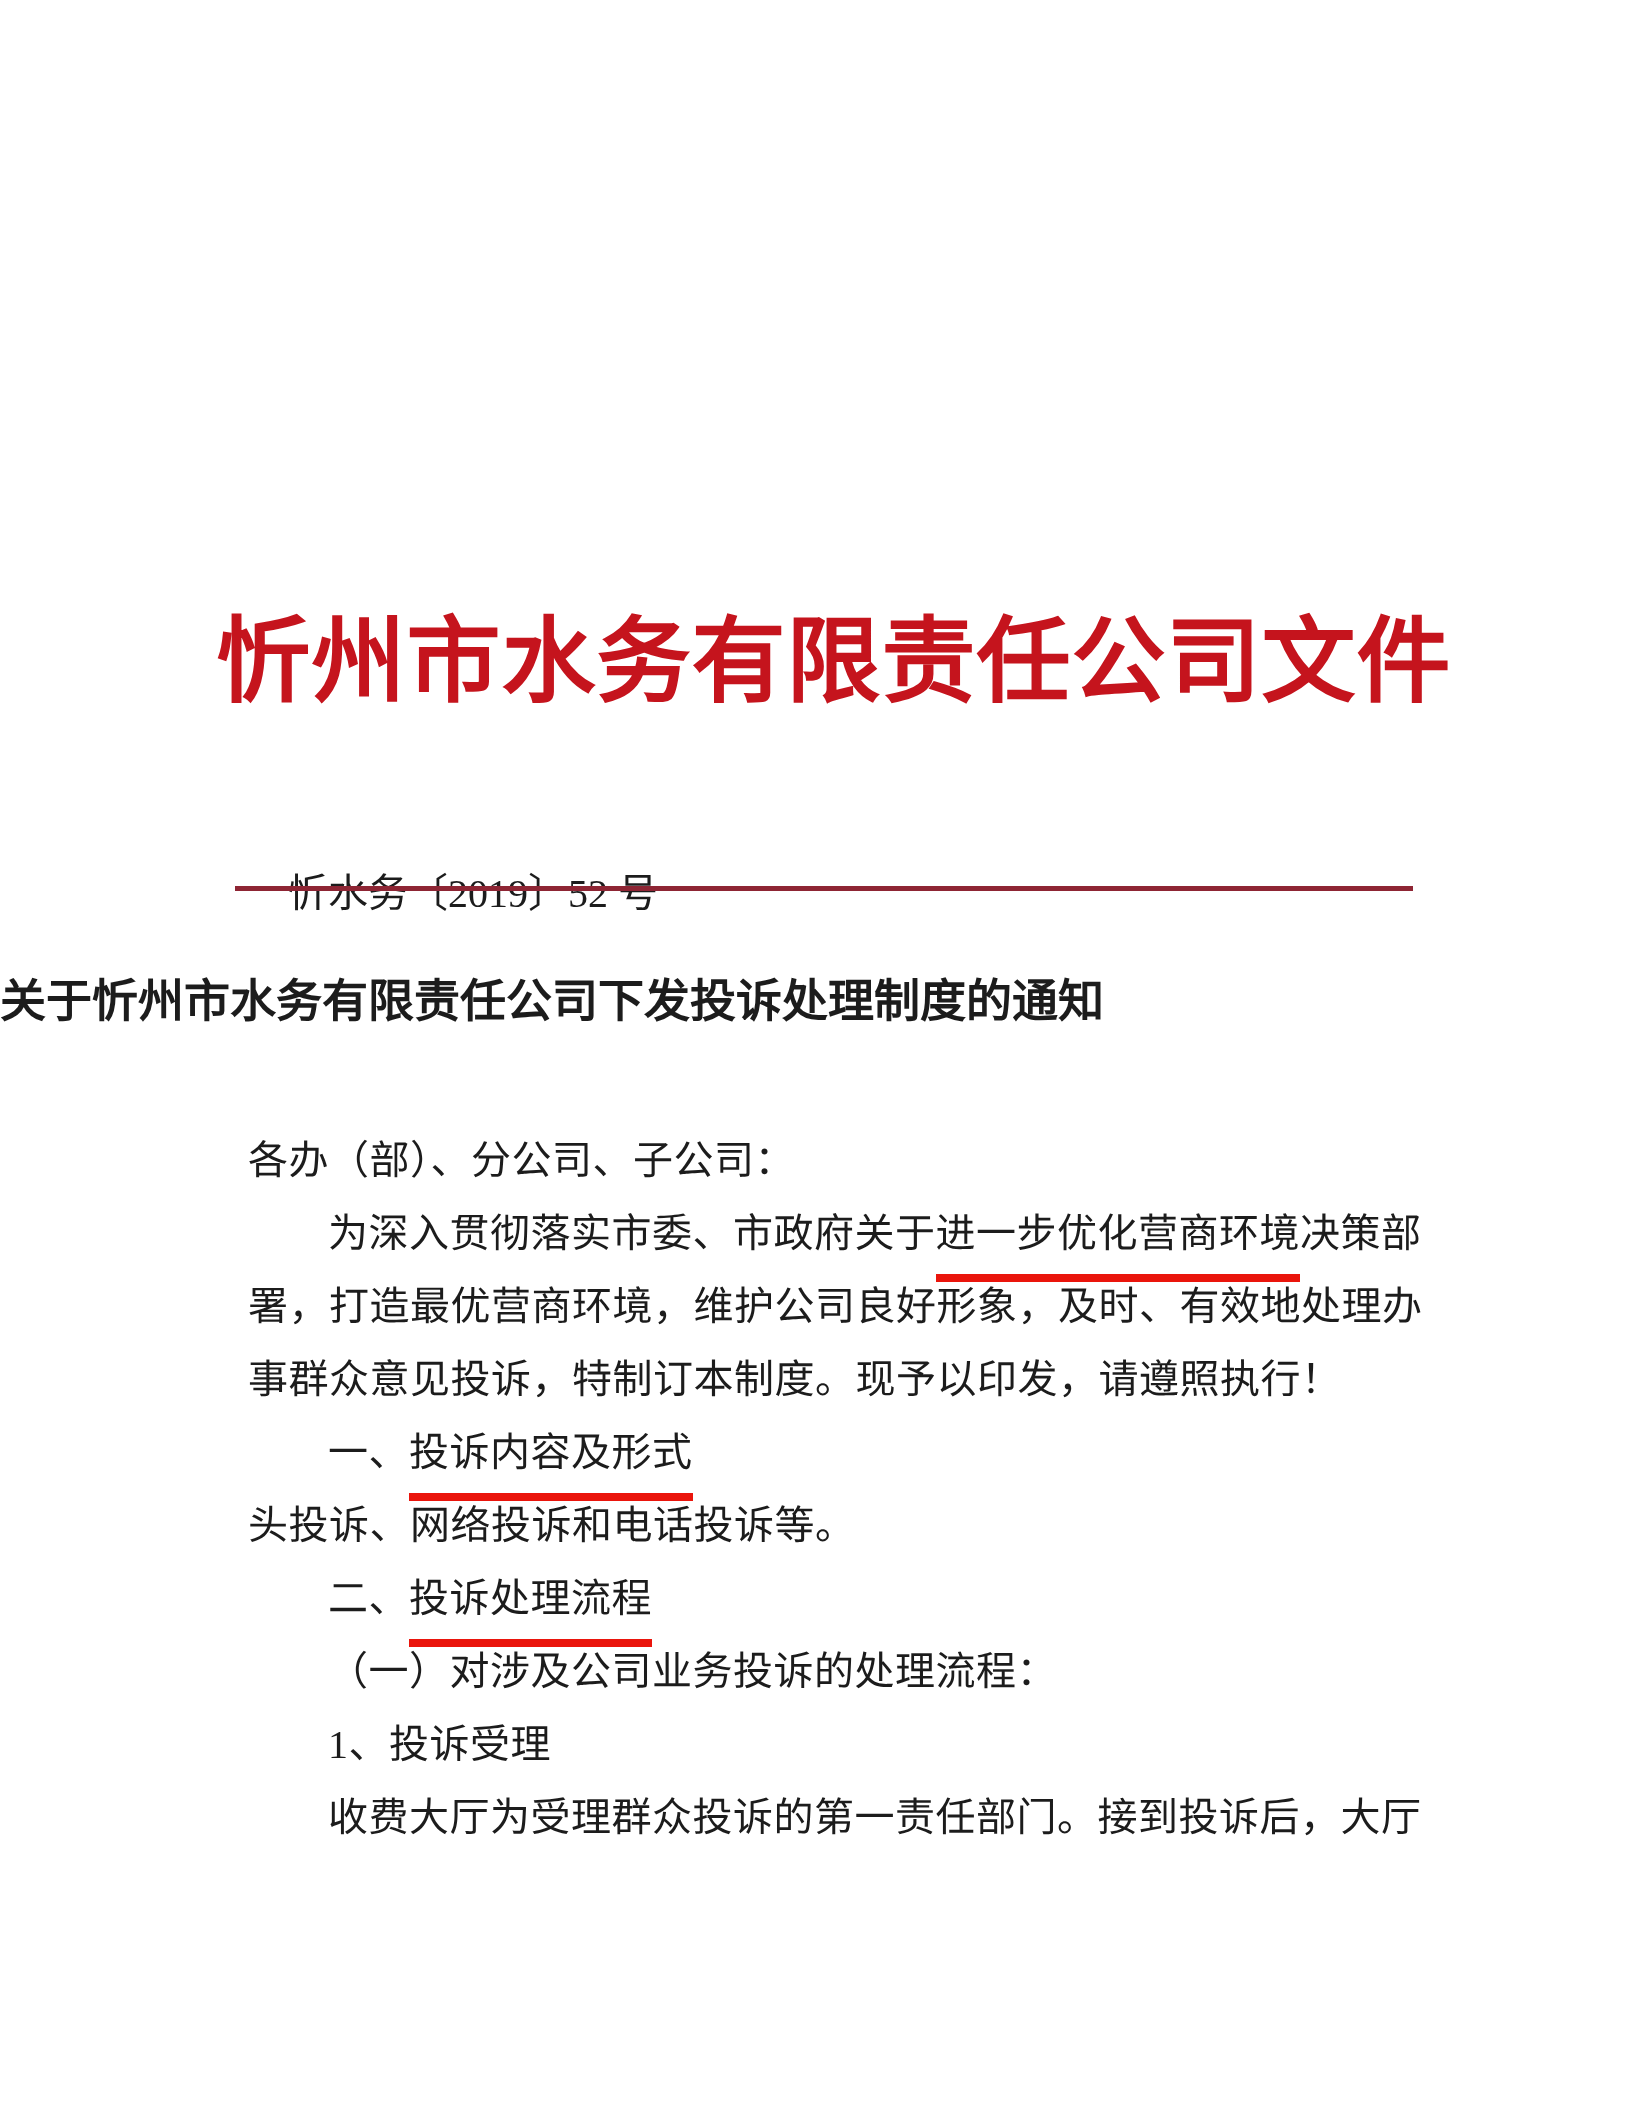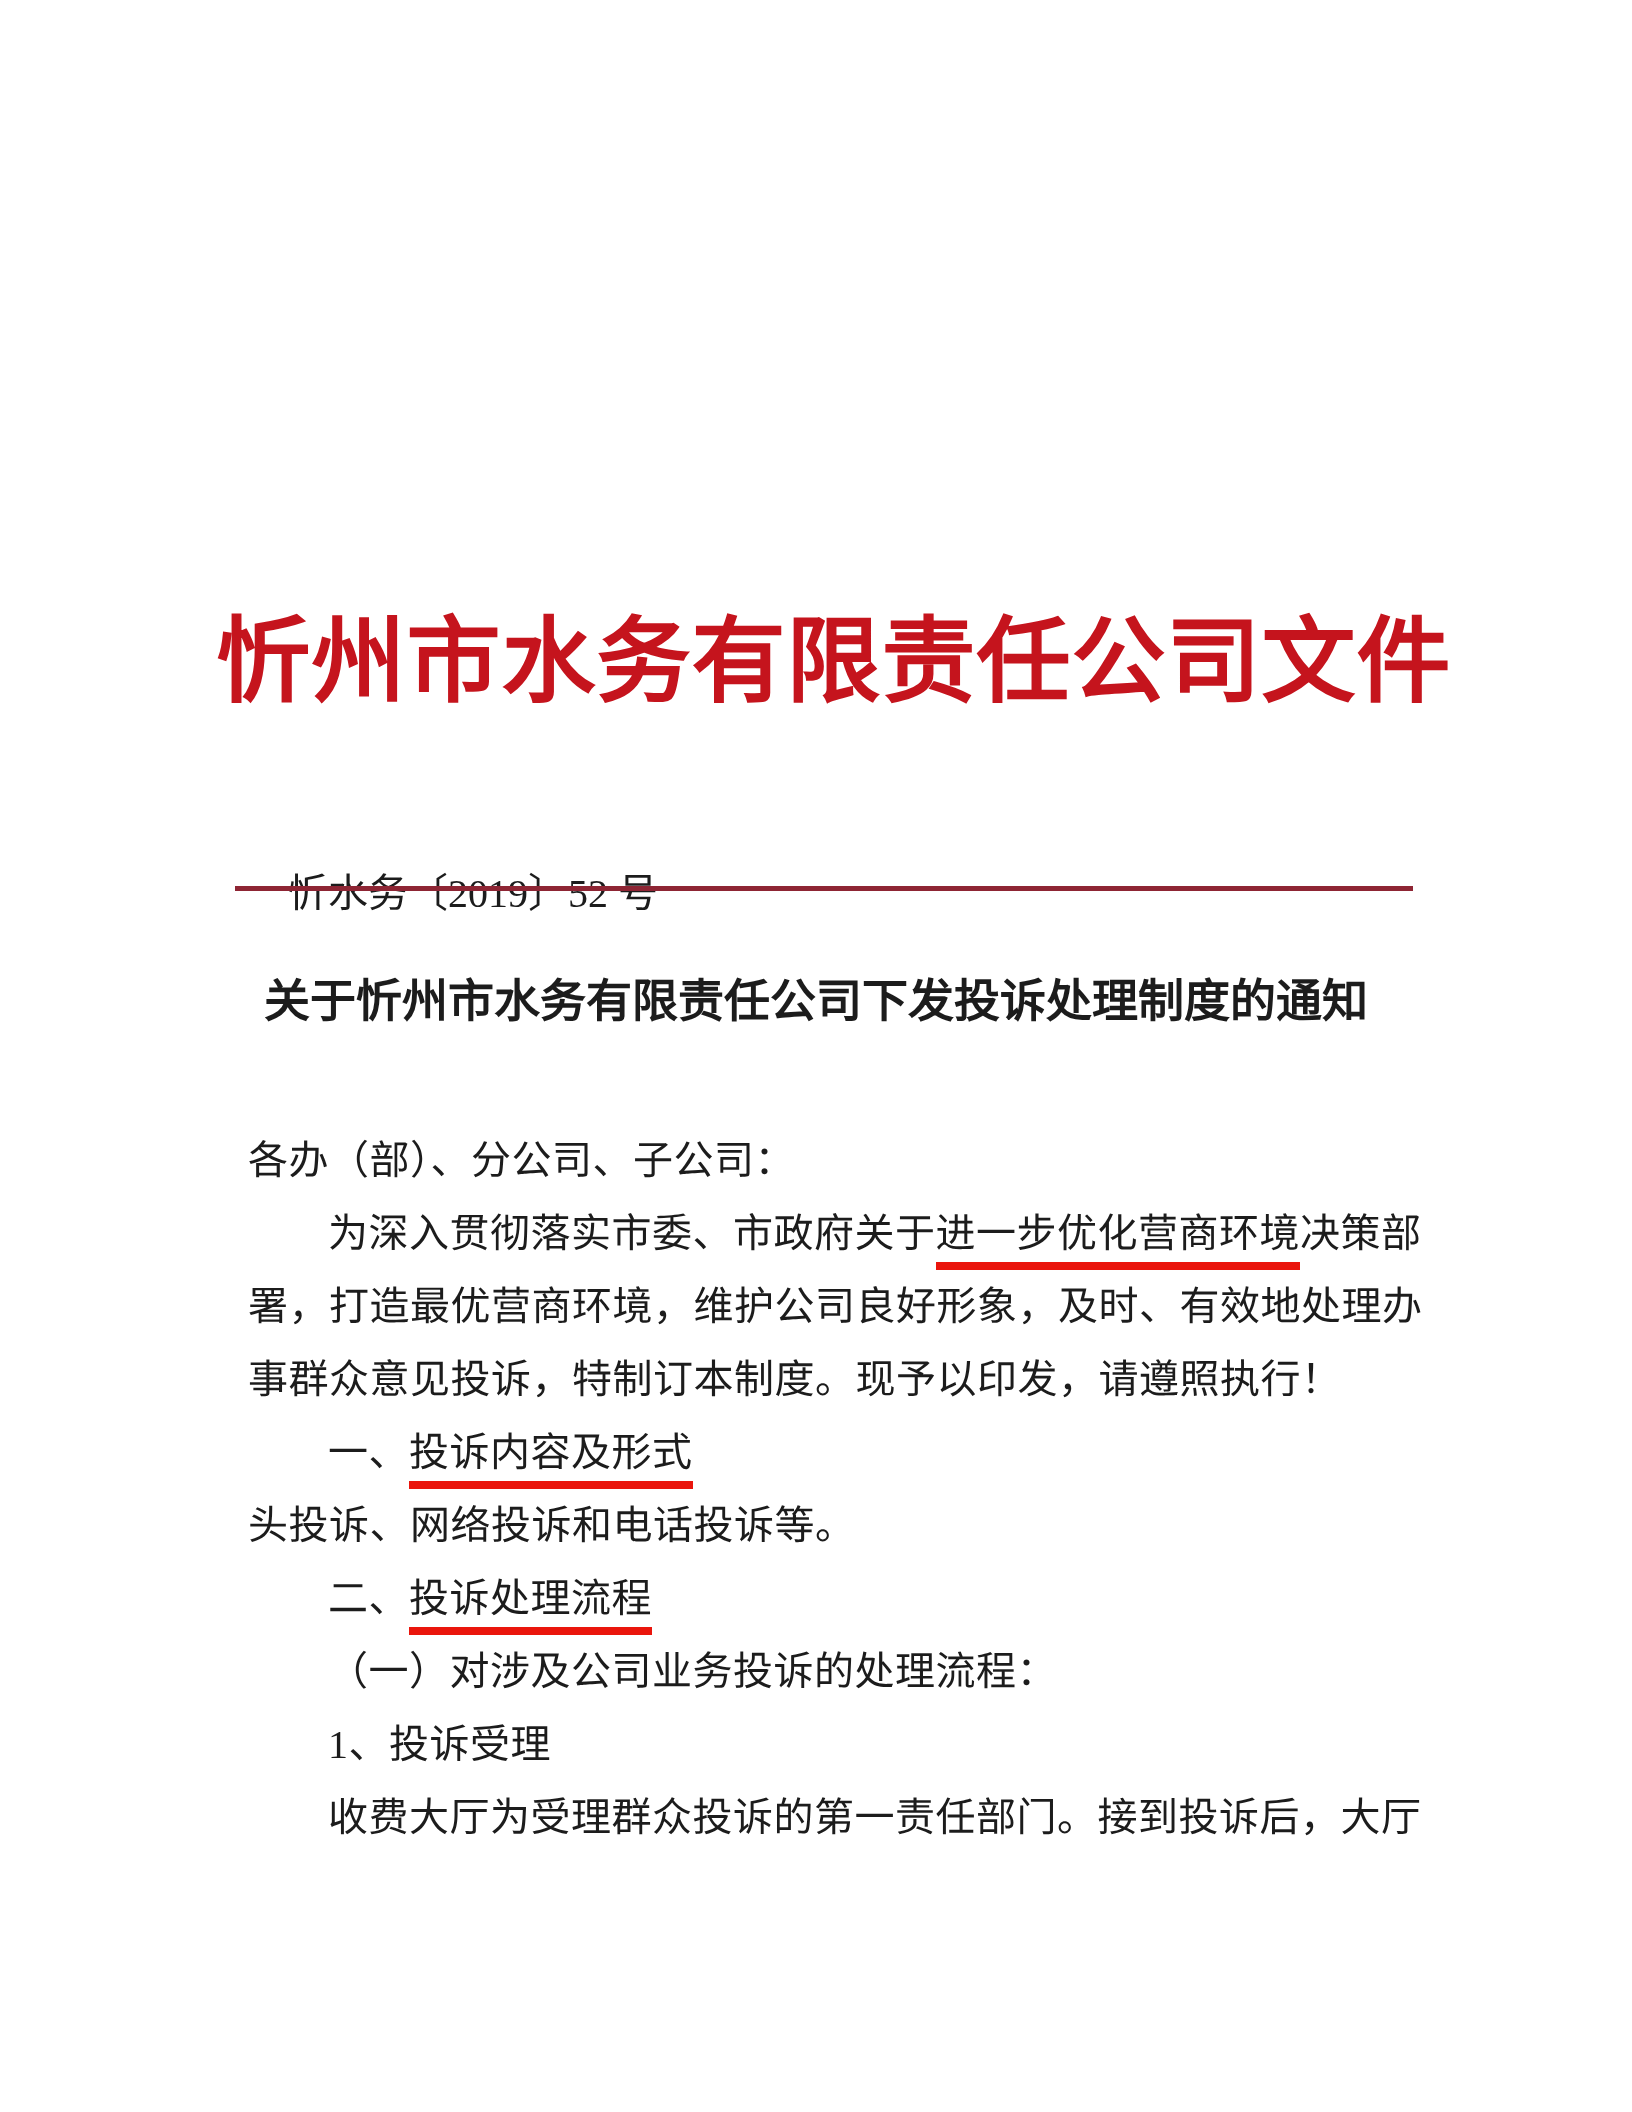--- a/index.html
+++ b/index.html
@@ -43,38 +43,38 @@
   .issuer .issuer-name{margin-left:14px;}
   .red-rule{
     position:absolute;
     top:886px;left:235px;
     width:1178px;height:5px;
     background:var(--rule-red,#8e2534);
   }
   .subject-title{
     position:absolute;
     top:972px;left:0;right:0;
-    text-align:center;
+    text-align:left;
     font-size:46px;
     font-weight:bold;
     white-space:nowrap;
     line-height:1.3;
   }
   .body-text{
     position:absolute;
     top:1124px;left:248px;right:220px;
     font-size:40px;
     line-height:73px;
     letter-spacing:0.5px;
   }
   .body-line{white-space:nowrap;}
   .body-line.indent{text-indent:2em;}
   .red-underline{
     border-bottom:8px solid var(--underline-red,#ea150c);
-    padding-bottom:6px;
+    padding-bottom:18px;
   }
 </style>
 </head>
 <body>
 
 <div class="page">
 
   <div class="masthead">忻州市水务有限责任公司文件</div>
 
   <div class="ref-row">

